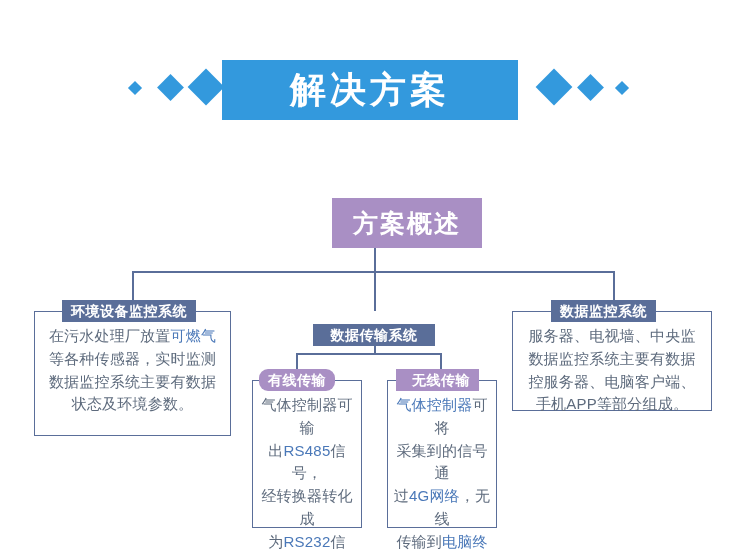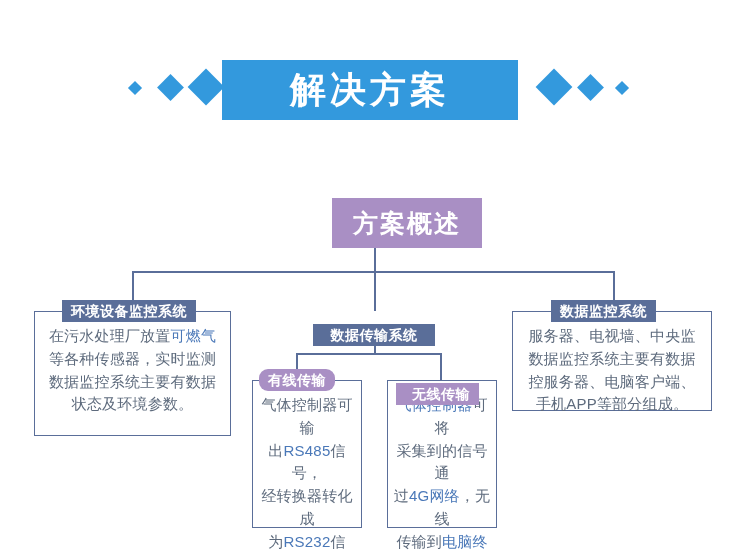--- a/index.html
+++ b/index.html
@@ -177,21 +177,21 @@
     <span class="hdr-text">有线传输</span>
   </div>
   <div class="node-body" style="left:254px; top:394px; width:106px;">
       <div><span>气体控制器可输</span></div>
       <div><span>出</span><span class="hl">RS485</span><span>信号，</span></div>
       <div><span>经转换器转化成</span></div>
       <div><span>为</span><span class="hl">RS232</span><span>信号，</span></div>
     </div>
 
   <div class="node-box" style="left:387px; top:380px; width:110px; height:148px;"></div>
-  <div class="node-header hdr-purple" style="left:396px; top:383px;padding-left:16px;">
+  <div class="node-header hdr-purple" style="left:396px; top:369px;padding-left:16px;">
     <span class="hdr-text">无线传输</span>
   </div>
   <div class="node-body" style="left:389px; top:394px; width:106px;">
       <div><span class="hl">气体控制器</span><span>可将</span></div>
       <div><span>采集到的信号通</span></div>
       <div><span>过</span><span class="hl">4G网络</span><span>，无线</span></div>
       <div><span>传输到</span><span class="hl">电脑终端</span></div>
     </div>
 
 </div>

